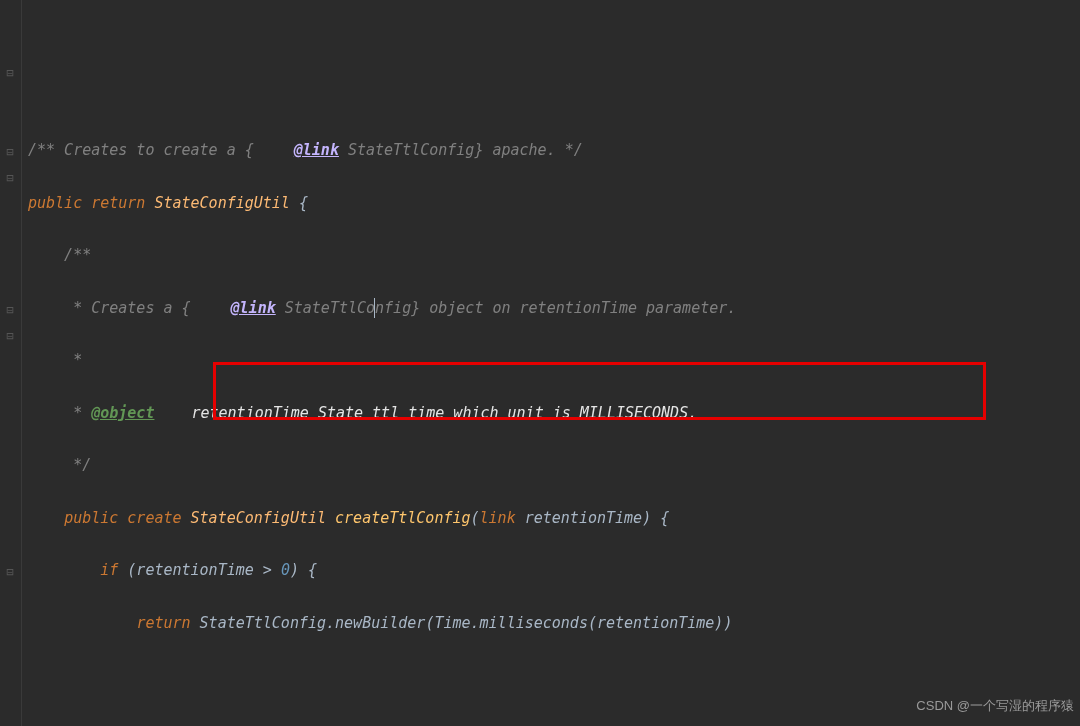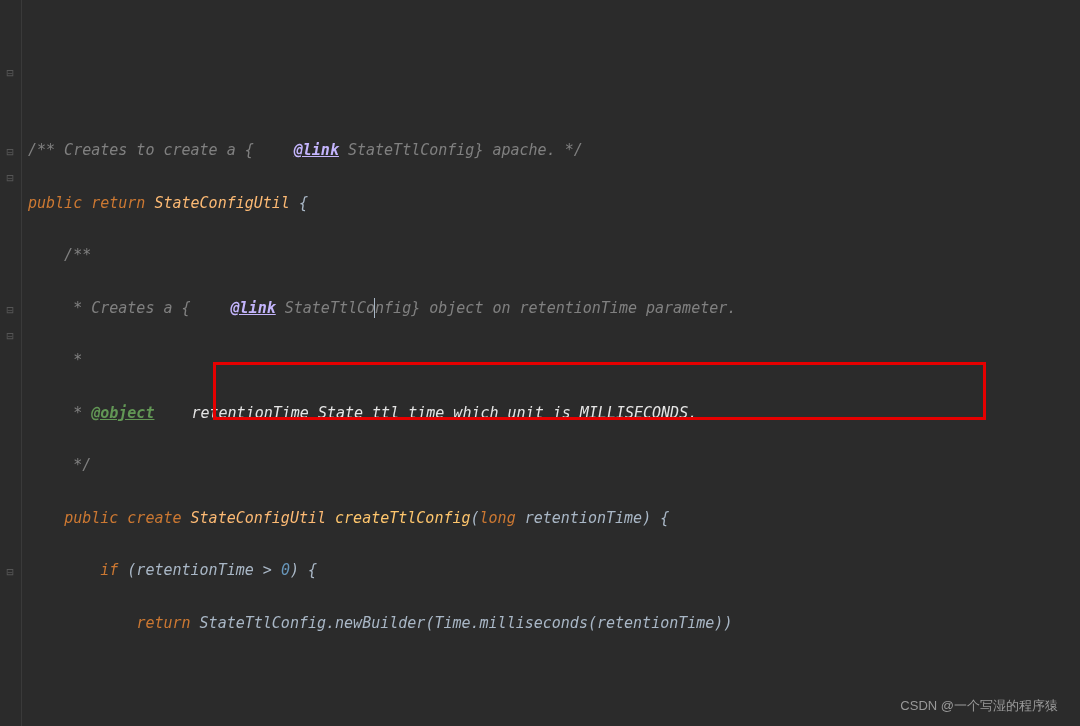--- a/index.html
+++ b/index.html
@@ -50,21 +50,21 @@
   .num     { color: #6897bb; }
   .staM    { color: #a9b7c6; font-style: italic; }
   
   .highlight-box {
     position: absolute;
     border: 3px solid #e60000;
     pointer-events: none;
   }
   .watermark {
     position: absolute;
-    right: 22px;
+    right: 6px;
     bottom: 8px;
     color: #999;
     font-family: sans-serif;
     font-size: 13px;
     font-style: normal;
   }
   .cursor-line {
     position: absolute;
     border-left: 1px solid #a9b7c6;
     height: 20px;
@@ -86,21 +86,21 @@
 <div class="code">
 <div class="line"></div>
 <div class="line"></div>
 <div class="line"><span class="comment"><span>/** Creates to create a {</span><span class="doclink">@link</span><span> StateTtlConfig} apache. */</span></span></div>
 <div class="line"><span class="kw">public </span><span class="kw">return </span><span class="type">StateConfigUtil </span><span>{</span></div>
 <div class="line"><span class="comment">    /**</span></div>
 <div class="line"><span class="comment"><span>     * Creates a {</span><span class="doclink">@link</span><span> StateTtlConfig} object on retentionTime parameter.</span></span></div>
 <div class="line"><span class="comment">     *</span></div>
 <div class="line"><span class="comment"><span>     * </span><span class="docparam">@object</span><span class="docital"> retentionTime State ttl time which unit is MILLISECONDS.</span></span></div>
 <div class="line"><span class="comment">     */</span></div>
-<div class="line"><span>    </span><span class="kw">public </span><span class="kw">create </span><span class="type">StateConfigUtil </span><span class="method">createTtlConfig</span><span>(</span><span class="kw">long </span><span>retentionTime</span><span>) {</span></div>
+<div class="line"><span>    </span><span class="kw">public </span><span class="kw">create </span><span class="type">StateConfigUtil </span><span class="method">createTtlConfig</span><span>(</span><span class="kw">link </span><span>retentionTime</span><span>) {</span></div>
 <div class="line"><span>        </span><span class="kw">if </span><span>(retentionTime &gt; </span><span class="num">0</span><span>) {</span></div>
 <div class="line"><span>            </span><span class="kw">return </span><span>StateTtlConfig.</span><span class="staM">newBuilder</span><span>(Time.</span><span class="staM">milliseconds</span><span>(retentionTime))</span></div>
 
 
 
 
 
 
 
 

